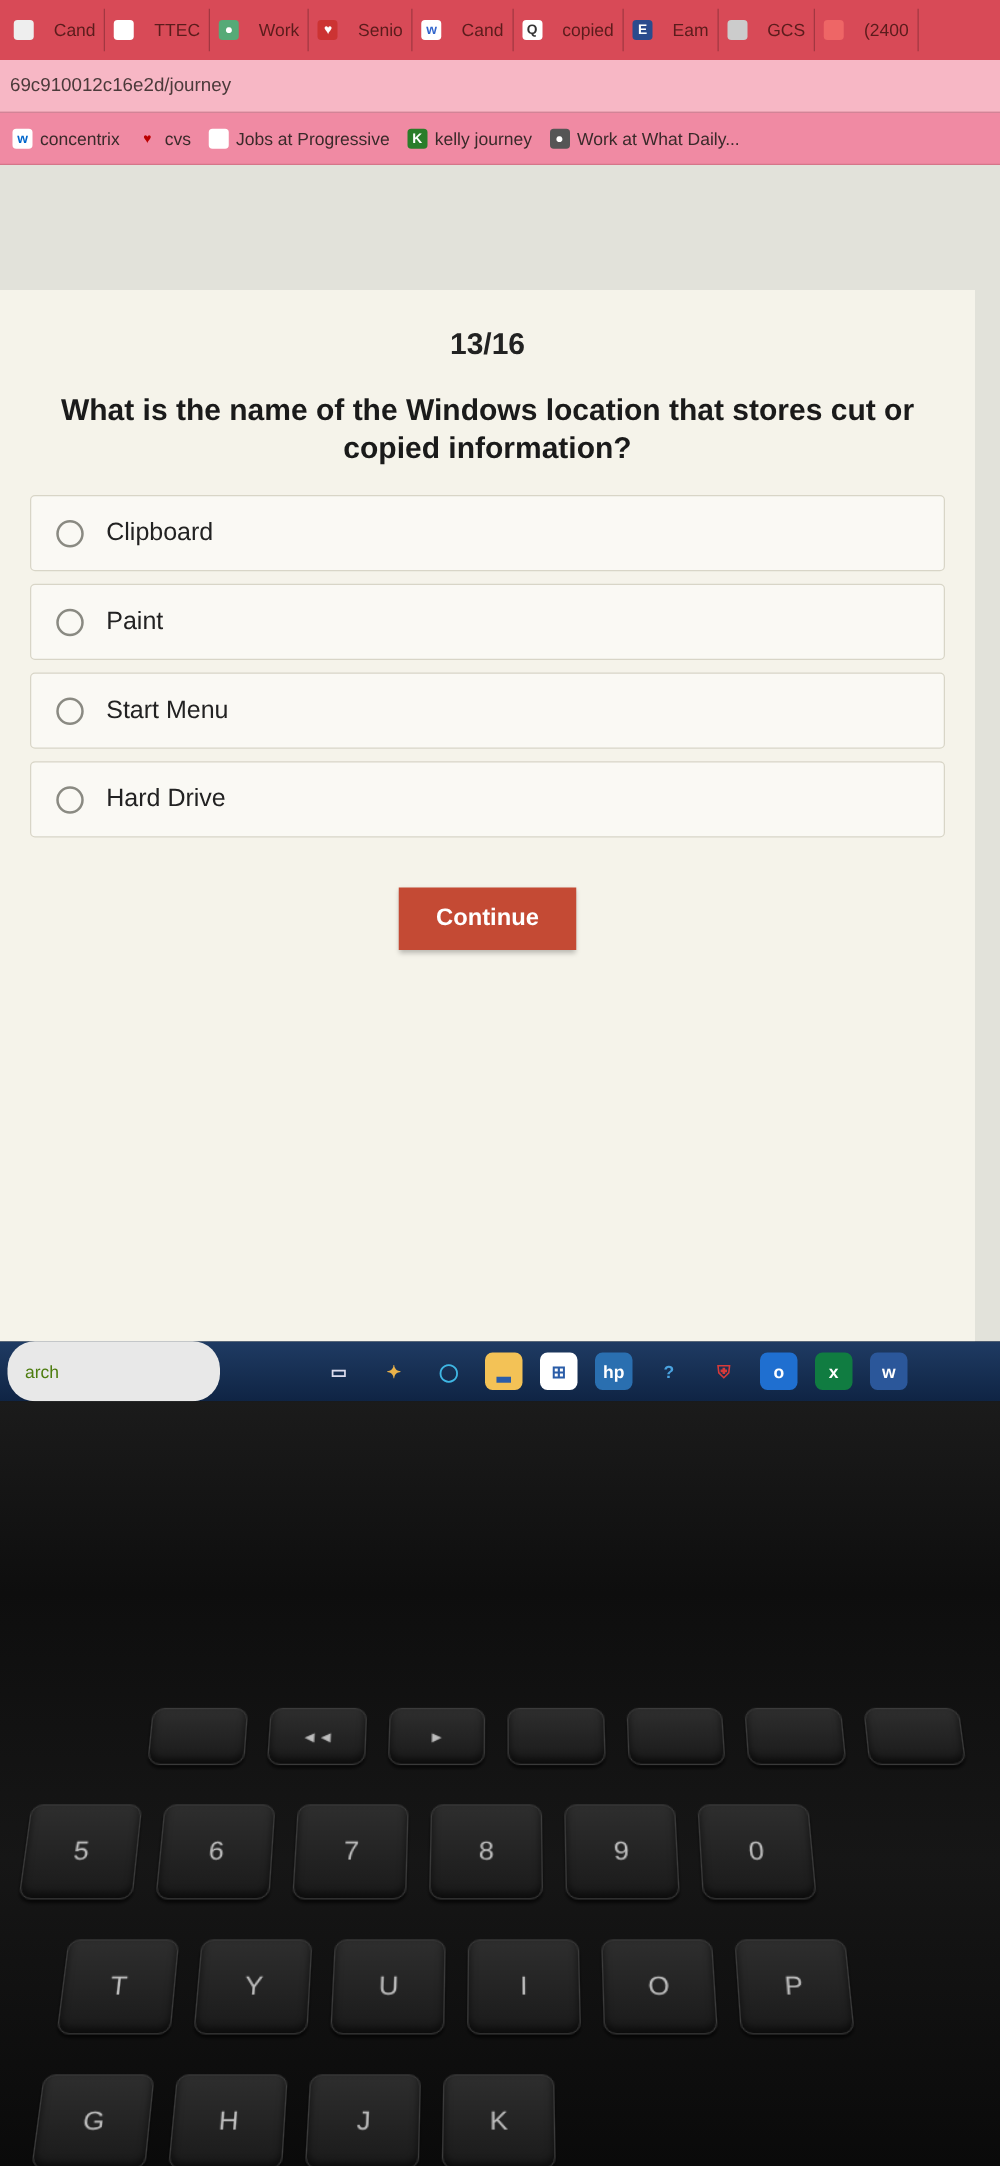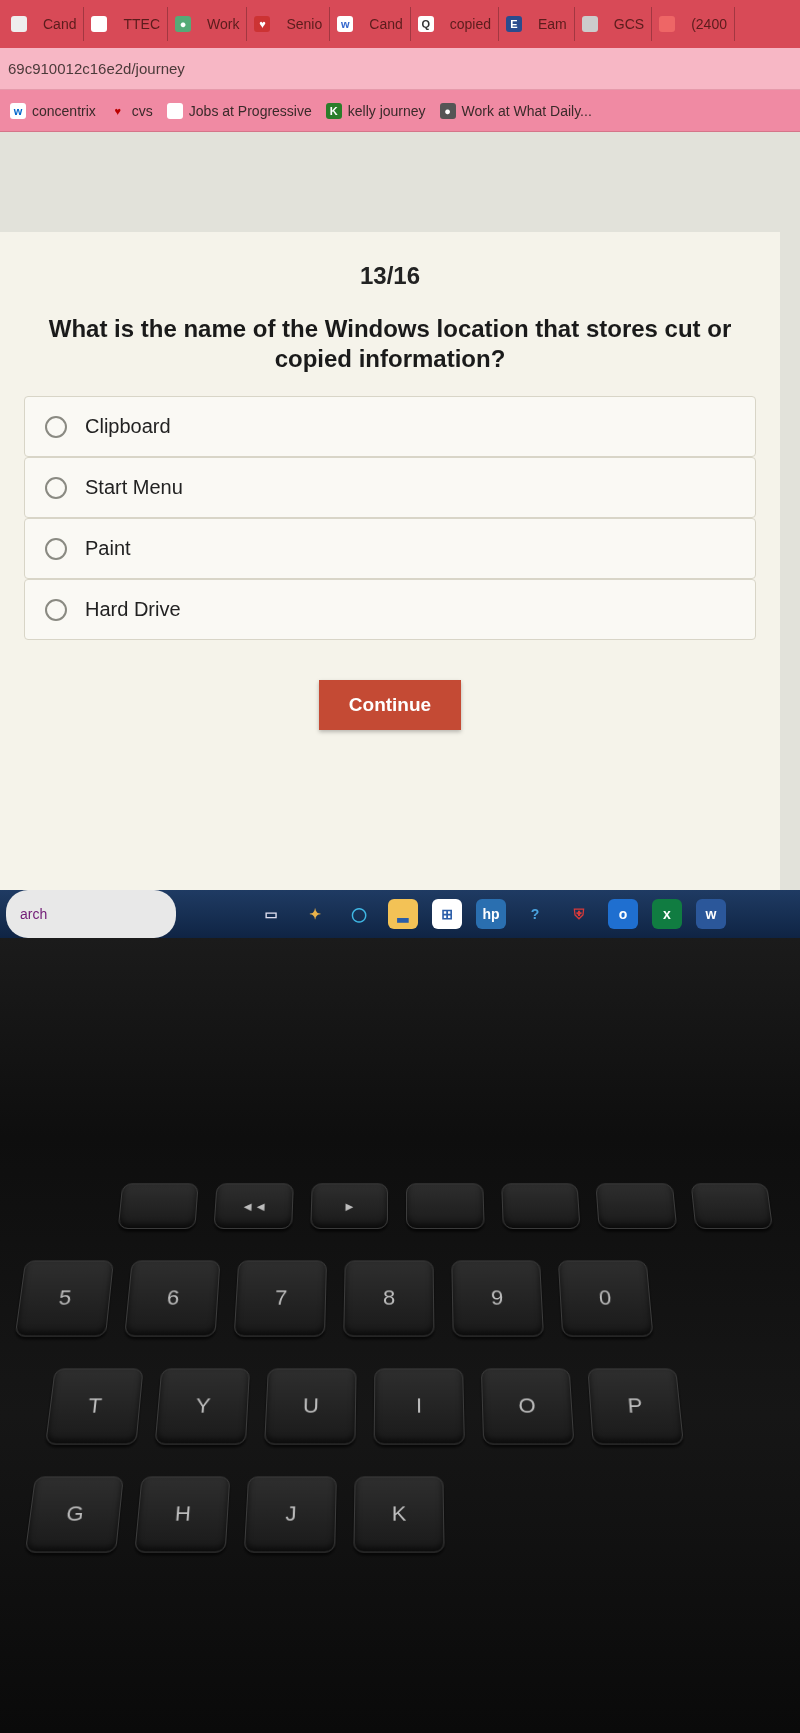--- a/index.html
+++ b/index.html
@@ -63,21 +63,21 @@
   }
   .bm-ico {
     width: 16px; height: 16px; border-radius: 3px;
     display: inline-flex; align-items: center; justify-content: center;
     font-size: 11px; font-weight: bold;
   }
 
   
   .viewport {
     background: #e2e2da;
-    height: 758px;
+    height: 941px;
     position: relative;
     overflow: hidden;
   }
   .page-card {
     position: absolute;
     top: 100px;
     left: 0;
     right: 20px;
     bottom: 0;
     background: #f5f3ea;
@@ -92,21 +92,21 @@
   }
   .question {
     text-align: center;
     font-weight: 700;
     font-size: 24px;
     color: #1a1a1a;
     line-height: 1.25;
     padding: 0 8px;
     margin-bottom: 22px;
   }
-  .options { display: flex; flex-direction: column; margin: 0 8px; }
+  .options { display: flex; flex-direction: column; gap: 10px; margin: 0 8px; }
   .option {
     background: #faf9f4;
     border: 1px solid #d8d5c7;
     border-radius: 4px;
     padding: 18px 20px;
     display: flex;
     align-items: center;
     gap: 18px;
     font-size: 20px;
     color: #222;
@@ -138,21 +138,21 @@
     gap: 12px;
     padding: 0 6px;
   }
   .searchpill {
     background: #e8e8e8;
     border-radius: 22px;
     height: 48px;
     width: 170px;
     display: flex; align-items: center;
     padding: 0 14px;
-    color: #701a75;
+    color: #4d7c0f;
     font-size: 14px;
   }
   .tb-icons { display: flex; gap: 14px; align-items: center; flex: 1; justify-content: center; }
   .tb-ico {
     width: 30px; height: 30px; border-radius: 6px;
     display: inline-flex; align-items: center; justify-content: center;
     font-size: 14px; font-weight: bold;
   }
 
   
@@ -254,25 +254,25 @@
     <div class="progress">13/16</div>
     <div class="question">What is the name of the Windows location that stores cut or copied information?</div>
 
     <div class="options">
       <label class="option">
         <span class="radio"></span>
         <span>Clipboard</span>
       </label>
       <label class="option">
         <span class="radio"></span>
-        <span>Start Menu</span>
+        <span>Paint</span>
       </label>
       <label class="option">
         <span class="radio"></span>
-        <span>Paint</span>
+        <span>Start Menu</span>
       </label>
       <label class="option">
         <span class="radio"></span>
         <span>Hard Drive</span>
       </label>
     </div>
 
     <div class="continue-wrap">
       <button class="continue-btn">Continue</button>
     </div>

